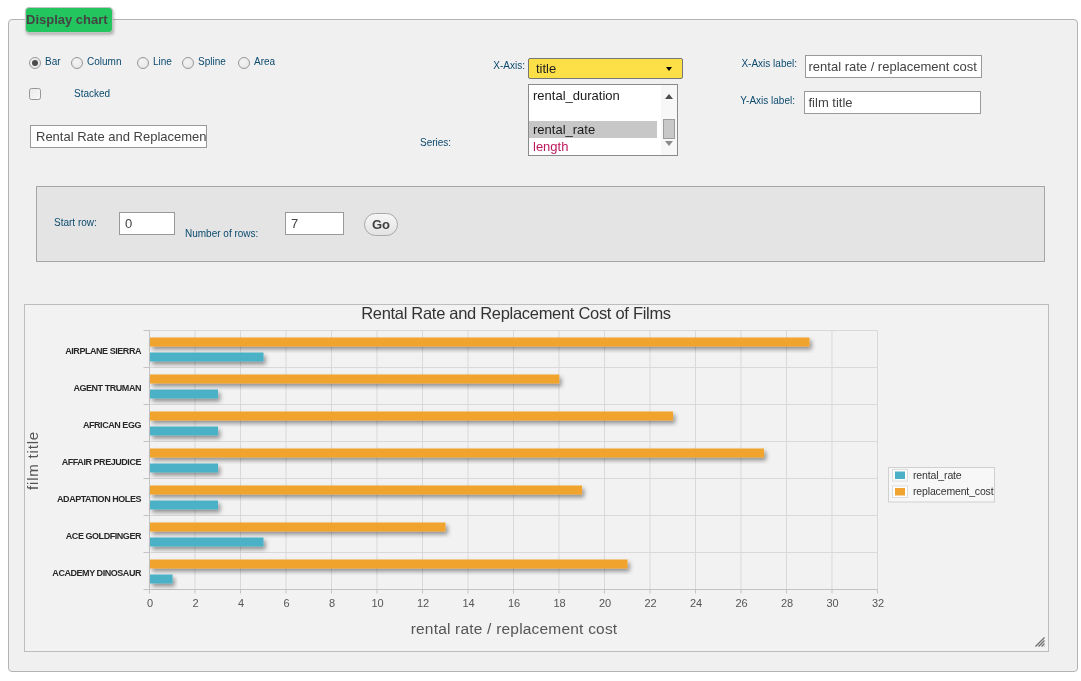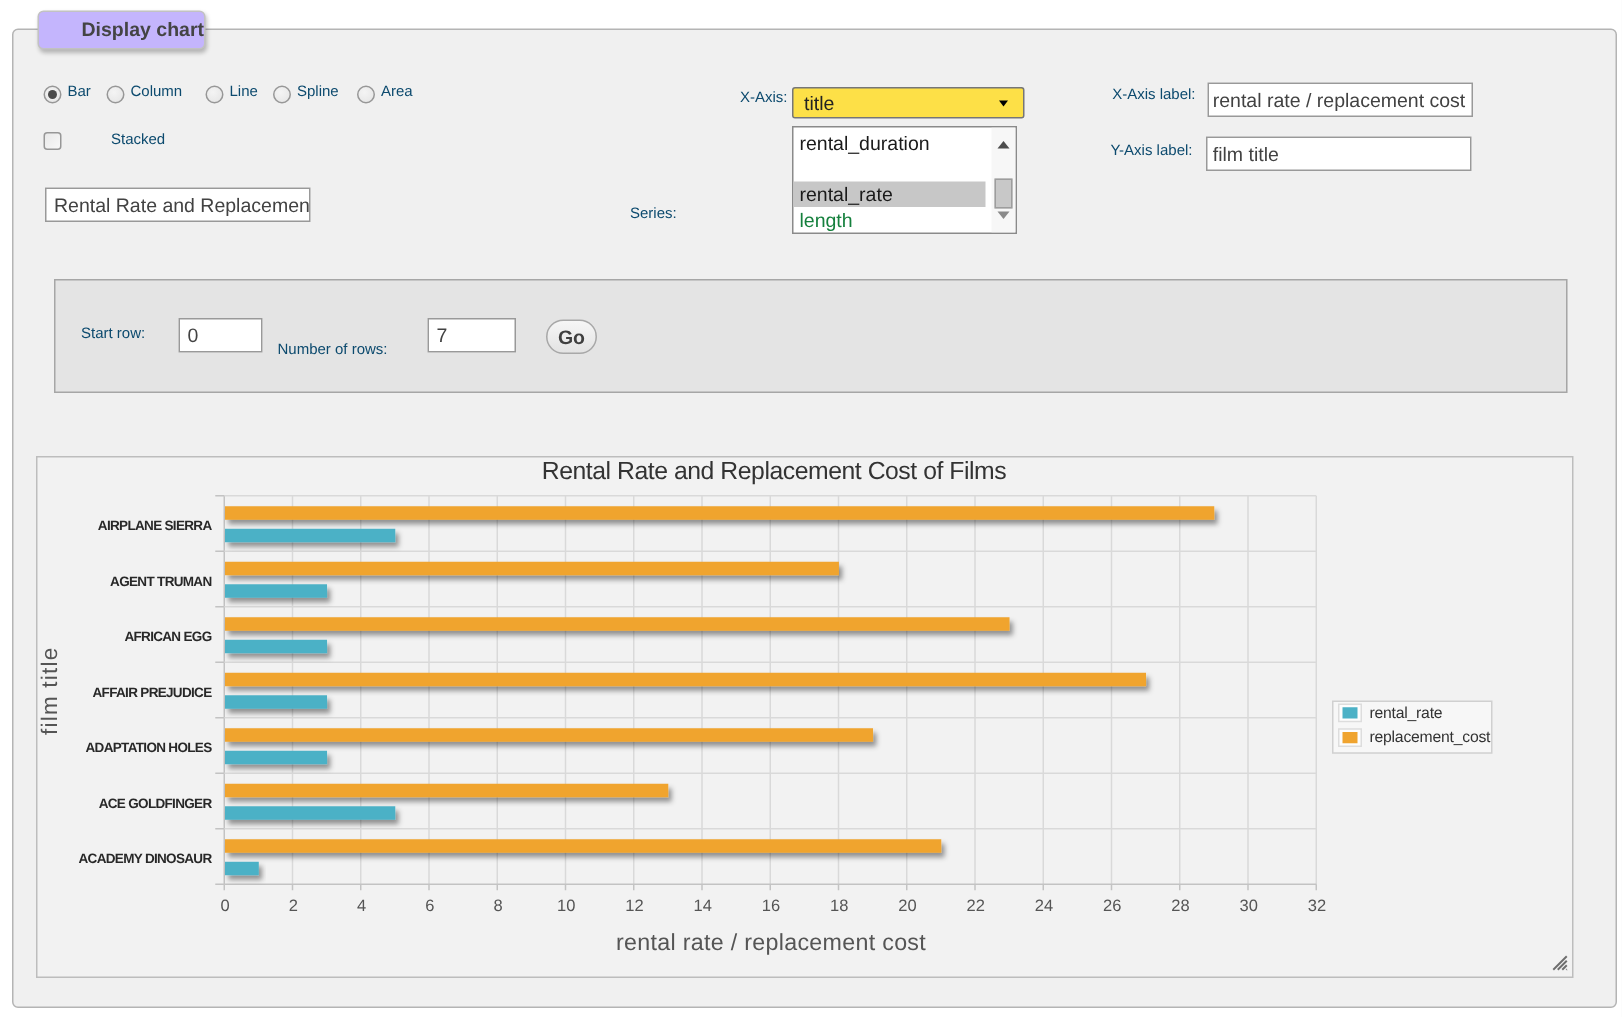--- a/index.html
+++ b/index.html
@@ -8,23 +8,23 @@
 .lbl { position:absolute; font-size:10px; color:#0c4a6e; white-space:nowrap; }
 .inp { position:absolute; background:#fff; border:1px solid #999; font-size:13px; color:#424242;
        padding:0 0 0 5px; line-height:21px; white-space:nowrap; overflow:hidden; }
 </style>
 </head>
 <body>
 
 <div class="abs" style="left:8px; top:19px; width:1070px; height:653px; background:#f0f0f0;
      border:1px solid #b4b4b4; border-radius:4px;"></div>
 
-<div class="abs" style="left:25px; top:7px; width:112px; height:26px; background:#c4b5fd;
+<div class="abs" style="left:25px; top:7px; width:88px; height:26px; background:#22c55e;
      border:1px solid #c2c2c2; border-radius:4px; box-shadow:1px 2px 3px rgba(0,0,0,0.25);
-     font-size:13px; font-weight:bold; color:#444; text-align:right; line-height:24px;">Display chart</div>
+     font-size:13px; font-weight:bold; color:#444; text-align:left; line-height:24px;">Display chart</div>
 
 <div id="radios"></div>
 <div class="abs" style="left:29px; top:57px; width:12px; height:12px; border:1px solid #979797; border-radius:50%; background:radial-gradient(circle at 40% 35%, #f4f4f4, #e4e4e4);"></div>
 <div class="abs" style="left:32px; top:60px; width:6px; height:6px; border-radius:50%; background:#4a4a4a;"></div>
 <span class="lbl" style="left:45px; top:56px;">Bar</span>
 <div class="abs" style="left:71px; top:57px; width:12px; height:12px; border:1px solid #979797; border-radius:50%; background:radial-gradient(circle at 40% 35%, #f4f4f4, #e4e4e4);"></div>
 <span class="lbl" style="left:87px; top:56px;">Column</span>
 <div class="abs" style="left:137px; top:57px; width:12px; height:12px; border:1px solid #979797; border-radius:50%; background:radial-gradient(circle at 40% 35%, #f4f4f4, #e4e4e4);"></div>
 <span class="lbl" style="left:153px; top:56px;">Line</span>
 <div class="abs" style="left:182px; top:57px; width:12px; height:12px; border:1px solid #979797; border-radius:50%; background:radial-gradient(circle at 40% 35%, #f4f4f4, #e4e4e4);"></div>
@@ -40,21 +40,21 @@
 <span class="lbl" style="left:420px; top:60px; width:105px; text-align:right;">X-Axis:</span>
 <div class="abs" style="left:528px; top:58px; width:155px; height:21px; background:#fde047; border:1px solid #767676; border-radius:2px;
      font-size:13px; color:#222; line-height:19px; padding-left:7px;">title
   <div class="abs" style="right:10px; top:8px; width:0; height:0; border-left:3.5px solid transparent; border-right:3.5px solid transparent; border-top:4.5px solid #000;"></div>
 </div>
 
 <span class="lbl" style="left:420px; top:137px; width:105px; text-align:left;">Series:</span>
 <div class="abs" style="left:528px; top:84px; width:150px; height:72px; background:#fff; border:1px solid #8a8a8a; overflow:hidden; padding-top:1.5px;">
   <div style="font-size:13px; color:#1a1a1a; height:34px; line-height:17.4px; padding-left:4px;">rental_duration</div>
   <div style="font-size:13px; color:#1a1a1a; height:17.4px; line-height:17.4px; padding-left:4px; background:#c7c7c7; width:128px;">rental_rate</div>
-  <div style="font-size:13px; color:#15803d; height:17.4px; line-height:17.4px; padding-left:4px;">length</div>
+  <div style="font-size:13px; color:#be185d; height:17.4px; line-height:17.4px; padding-left:4px;">length</div>
   <div style="font-size:13px; color:#1a1a1a; height:17.4px; line-height:17.4px; padding-left:4px; background:#c7c7c7; width:128px;">replacement_cost</div>
 
   <div class="abs" style="right:0; top:0; width:16px; height:70px; background:#f7f7f7;">
     <div class="abs" style="left:4px; top:9px; width:0; height:0; border-left:4px solid transparent; border-right:4px solid transparent; border-bottom:5px solid #4d4d4d;"></div>
     <div class="abs" style="left:2px; top:34px; width:12px; height:20px; background:#c8c8c8; border:1px solid #9d9d9d;"></div>
     <div class="abs" style="left:4px; bottom:9px; width:0; height:0; border-left:4px solid transparent; border-right:4px solid transparent; border-top:5px solid #8a8a8a;"></div>
   </div>
 </div>
 
 <span class="lbl" style="left:700px; top:58px; width:97px; text-align:right;">X-Axis label:</span>

